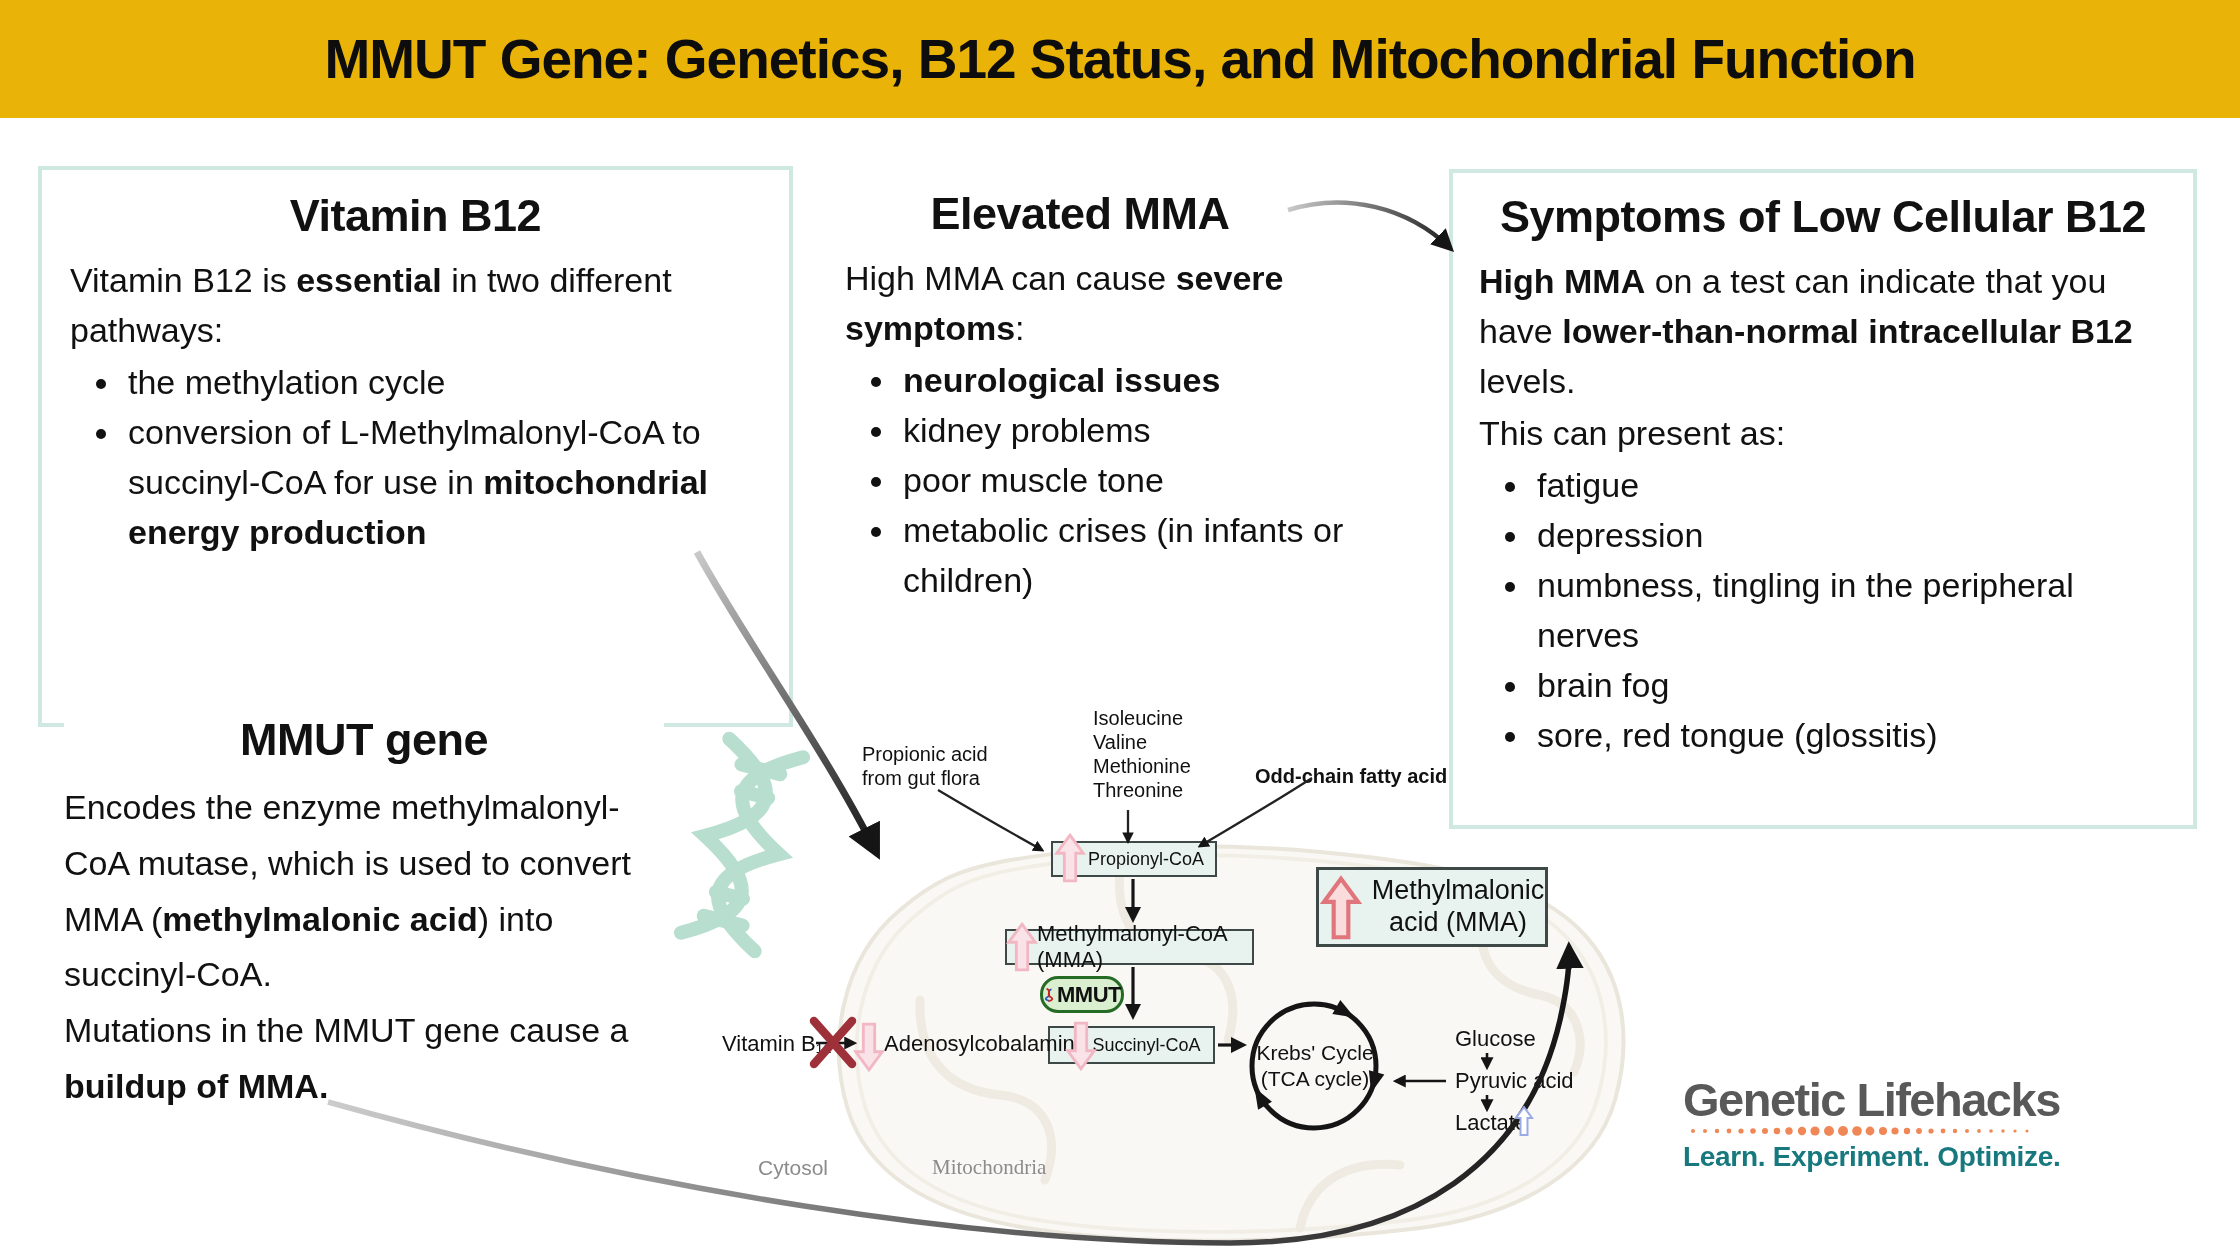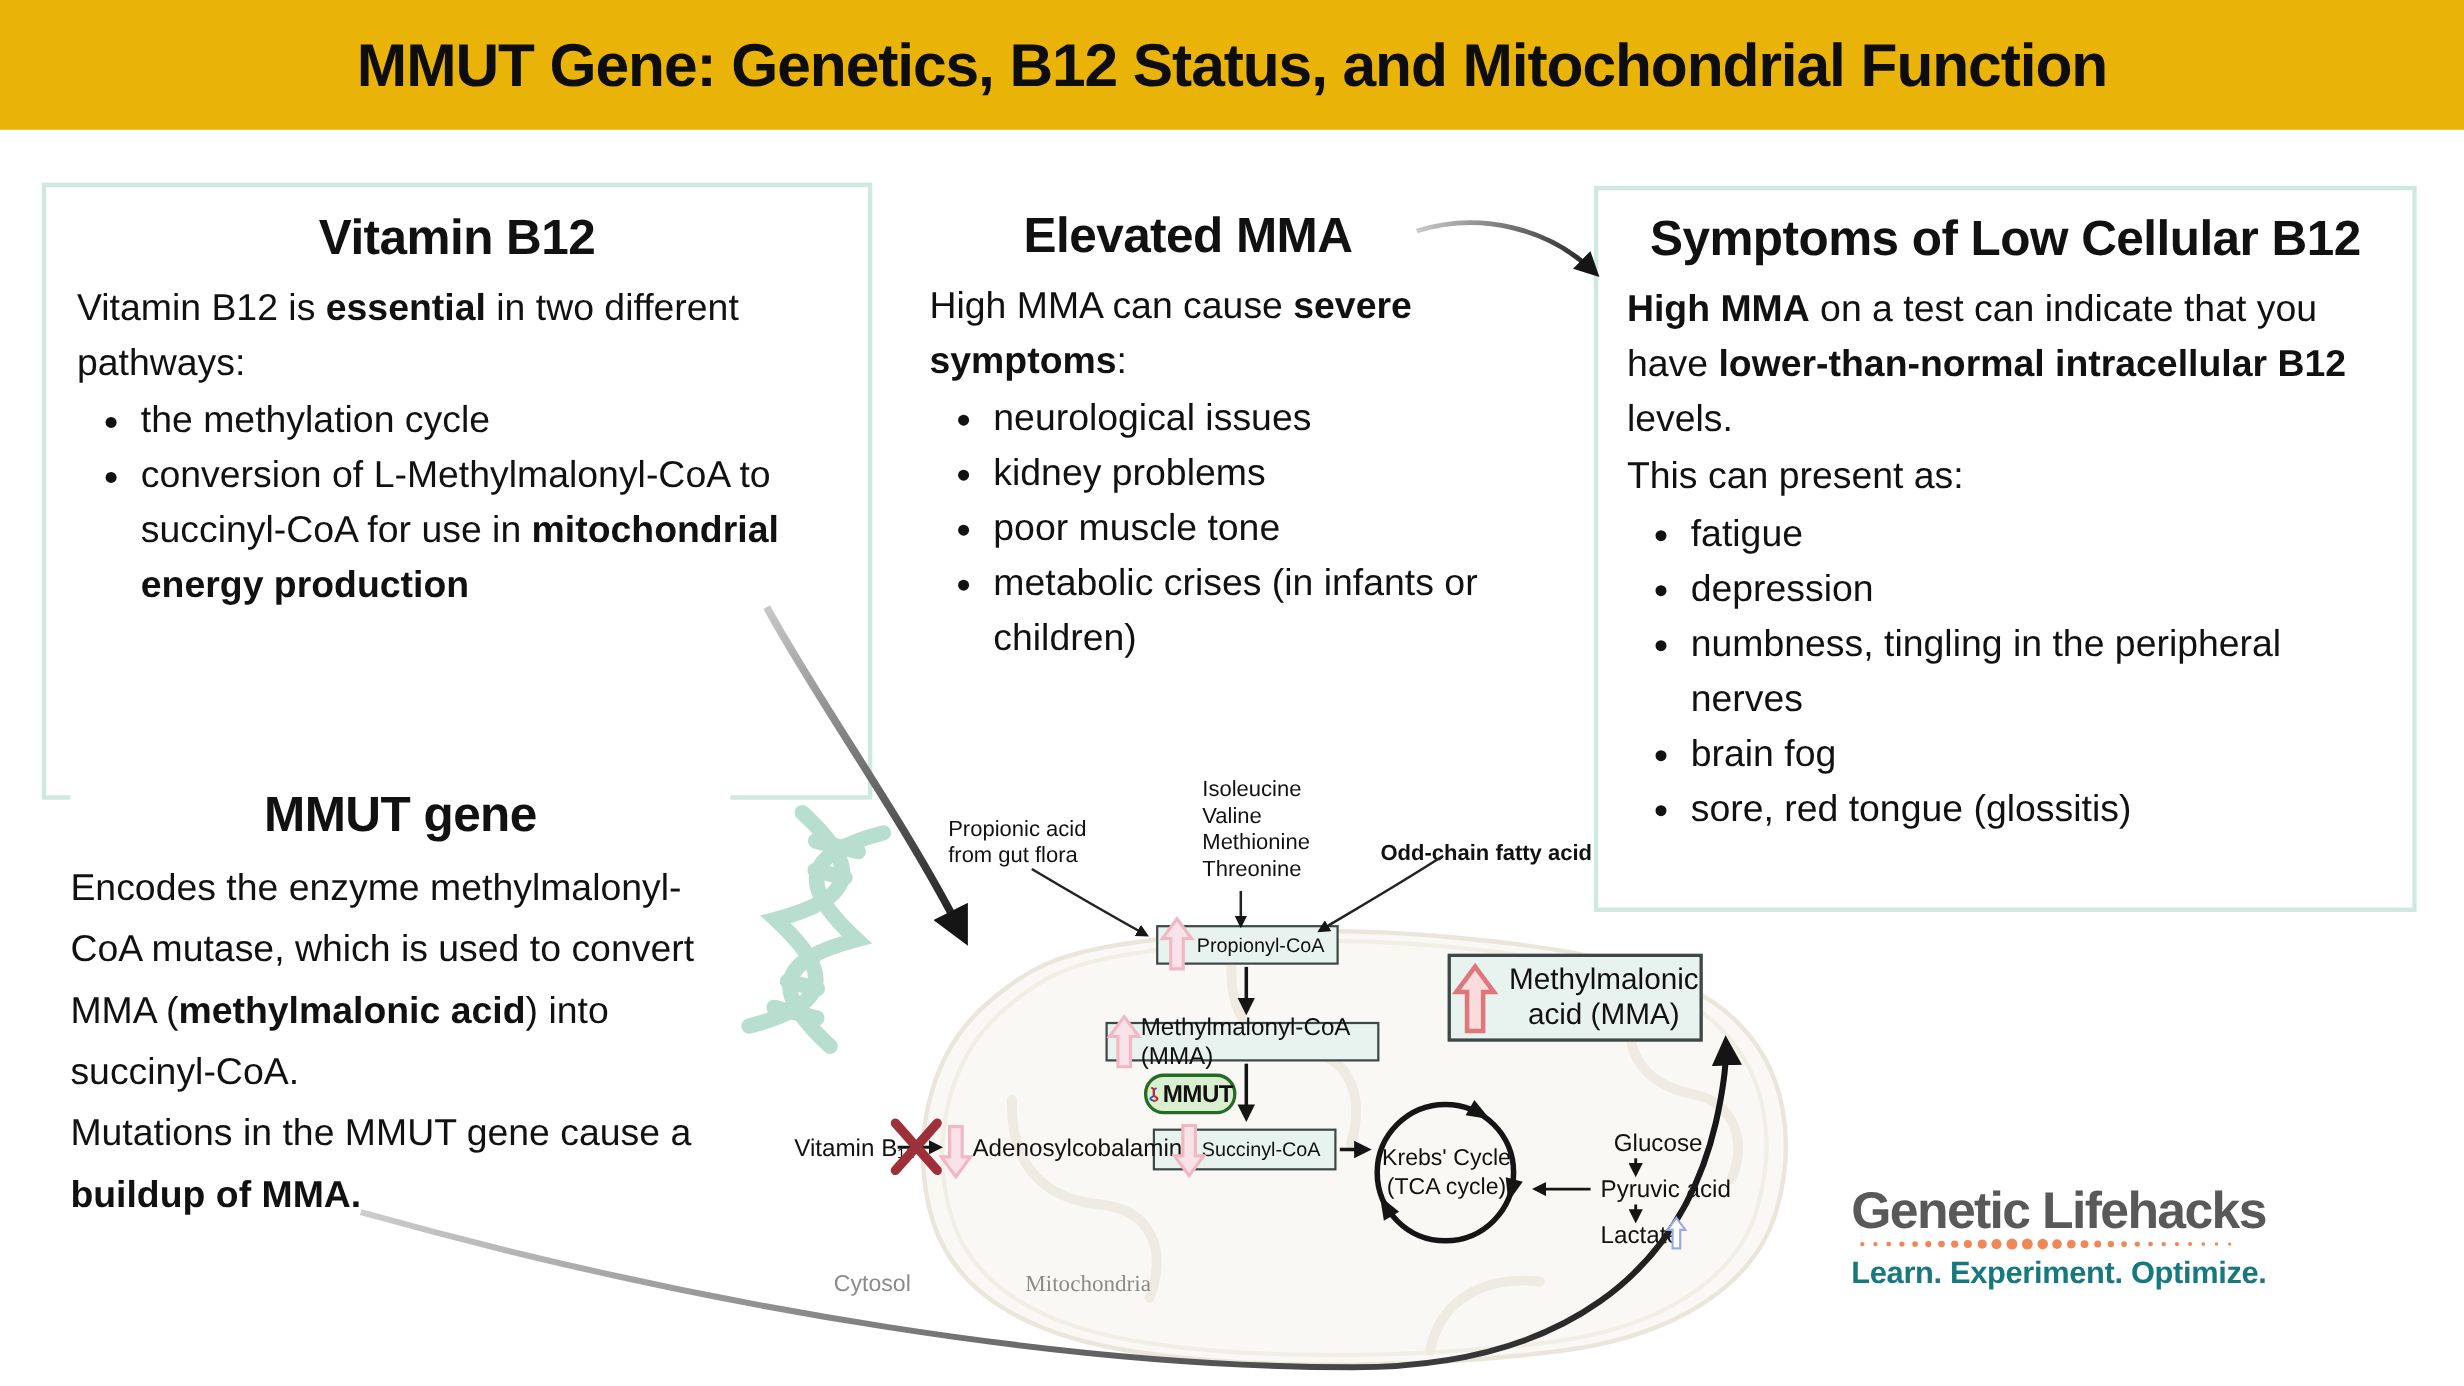--- a/index.html
+++ b/index.html
@@ -89,21 +89,21 @@
     <ul>
       <li>the methylation cycle</li>
       <li><span>conversion of L-Methylmalonyl-CoA to succinyl-CoA for use in </span><span class="b">mitochondrial energy production</span></li>
     </ul>
   </div>
 
   <div class="panel content" id="elevated-sec">
     <h2 style="max-width:470px;">Elevated MMA</h2>
     <p><span>High MMA can cause </span><span class="b">severe symptoms</span><span>:</span></p>
     <ul>
-      <li style="width:490px;">neurological issues</li>
+      <li style="width:490px;font-weight:bold;">neurological issues</li>
       <li style="width:490px;">kidney problems</li>
       <li style="width:490px;">poor muscle tone</li>
       <li style="width:490px;">metabolic crises (in infants or children)</li>
     </ul>
   </div>
 
   <div class="panel bordered content" id="symptoms-box">
     <h2>Symptoms of Low Cellular B12</h2>
     <p><span class="b">High MMA</span><span> on a test can indicate that you have </span><span class="b">lower-than-normal intracellular B12</span><span> levels.</span></p>
     <p>This can present as:</p>
@@ -147,21 +147,21 @@
       <span>Succinyl-CoA</span>
     </div>
   <div class="dbox content" id="box-mma" style="left:1316px;top:867px;width:232px;height:80px;padding-left:52px;"><span>Methylmalonic
 acid (MMA)</span></div>
 
   <div id="lbl-krebs" class="content" style="left:1240px;top:1040px;width:150px;">Krebs' Cycle
 (TCA cycle)</div>
 
   <div class="dlabel mid content" style="left:722px;top:1031px;">Vitamin B₁₂</div>
   <div class="dlabel mid content" style="left:884px;top:1031px;">Adenosylcobalamin</div>
-  <div class="dlabel mid content" style="left:1455px;top:1026px;margin-left:12px;">Glucose</div>
+  <div class="dlabel mid content" style="left:1455px;top:1026px;">Glucose</div>
   <div class="dlabel mid content" style="left:1455px;top:1068px;">Pyruvic acid</div>
   <div class="dlabel mid content" style="left:1455px;top:1110px;">Lactate</div>
   <div class="dlabel gray content" style="left:758px;top:1155px;">Cytosol</div>
   <div class="dlabel gray content" style="left:932px;top:1155px;font-family:Liberation Serif, serif;">Mitochondria</div>
 
   <div id="logo">
     <div class="lname">Genetic Lifehacks</div>
     <svg width="345" height="14" viewBox="0 0 345 14" style="display:block;margin:1px 0 0 4px;">
       <g fill="#f08757">
         <circle cx="6" cy="7" r="2"></circle>

